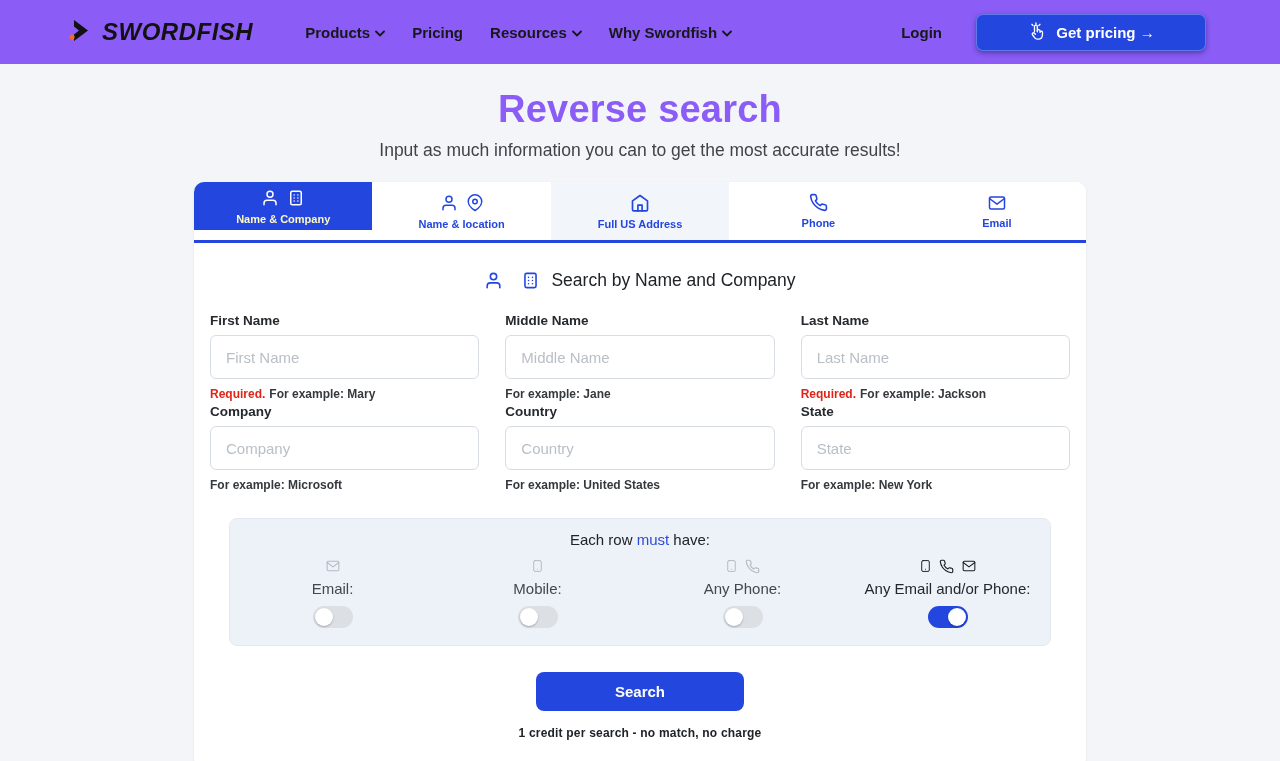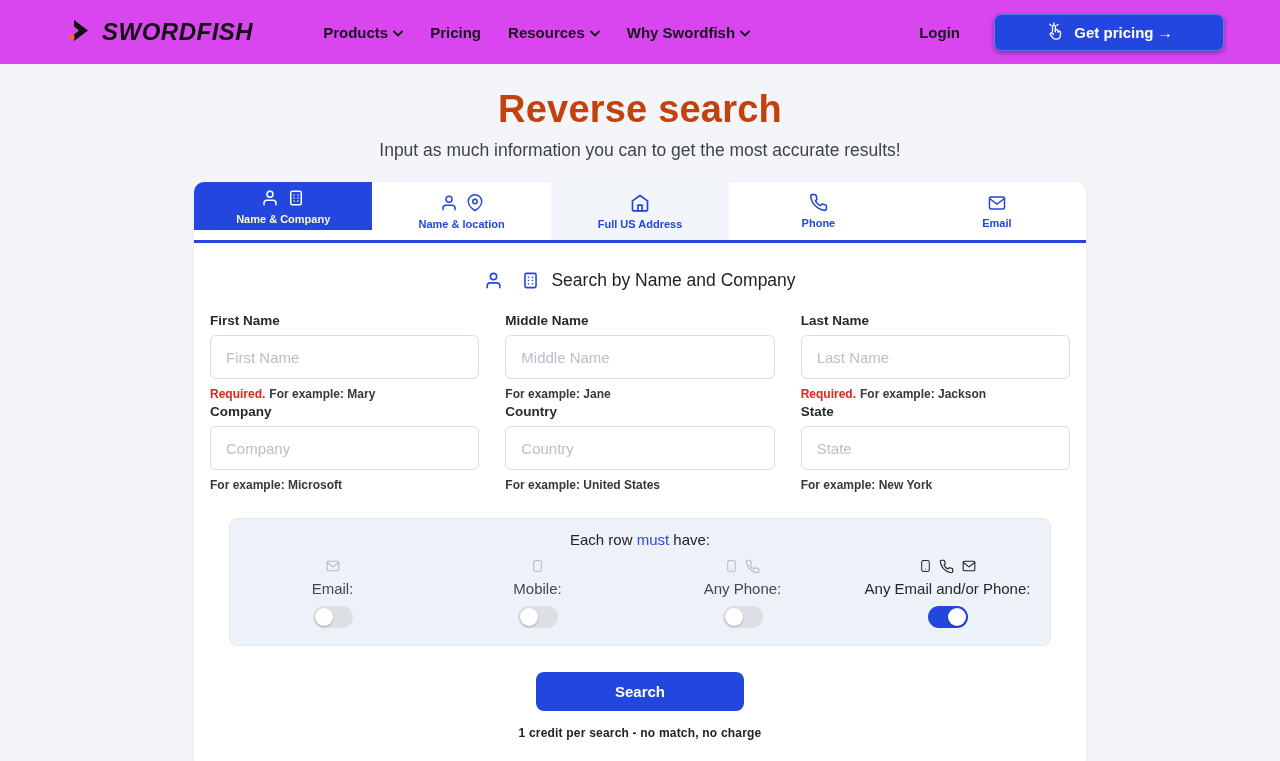--- a/index.html
+++ b/index.html
@@ -12,41 +12,41 @@
   html,body{width:1280px;height:761px;overflow:hidden;}
   body{
     font-family:"Liberation Sans","DejaVu Sans",sans-serif;
     background:var(--page-bg);
     color:var(--ink);
   }
   svg{display:block;}
 
   
   .header{
-    height:64px;background:#d946ef;display:flex;align-items:center;
-    padding:0 56px 0 68px;
+    height:64px;background:#8b5cf6;display:flex;align-items:center;
+    padding:0 74px 0 68px;
   }
   .logo{display:flex;align-items:center;gap:8px;cursor:pointer;}
   .logo-text{font-size:24px;font-weight:800;letter-spacing:.5px;color:#121212;font-style:italic;}
-  .nav{display:flex;align-items:center;gap:27px;margin-left:70px;}
+  .nav{display:flex;align-items:center;gap:27px;margin-left:52px;}
   .nav-item{display:flex;align-items:center;gap:5px;font-size:15px;font-weight:700;color:#17181a;cursor:pointer;}
   .nav-item svg{margin-top:2px;}
   .header-right{margin-left:auto;display:flex;align-items:center;gap:34px;}
   .login{font-size:15px;font-weight:700;color:#17181a;cursor:pointer;}
   .cta-btn{
     display:flex;align-items:center;justify-content:center;gap:9px;
     width:230px;height:37px;border:none;border-radius:7px;cursor:pointer;
     background:var(--accent);color:#fff;font-size:15px;font-weight:700;
     font-family:inherit;
     box-shadow:0 2px 5px rgba(10,20,80,.45), inset 0 0 0 1px rgba(255,255,255,.28);
   }
 
   
   .hero{text-align:center;margin-top:24px;}
-  .hero h1{font-size:38px;font-weight:800;color:#c2410c;letter-spacing:.2px;}
+  .hero h1{font-size:38px;font-weight:800;color:#8b5cf6;letter-spacing:.2px;}
   .hero p{font-size:17.5px;color:#3f434a;margin-top:9px;}
 
   
   .card{
     width:892px;margin:21px auto 0;background:#fff;border-radius:10px;
     box-shadow:0 1px 3px rgba(30,40,70,.08);
     padding-bottom:28px;
   }
   .tabs{
     display:flex;align-items:flex-start;height:61px;

